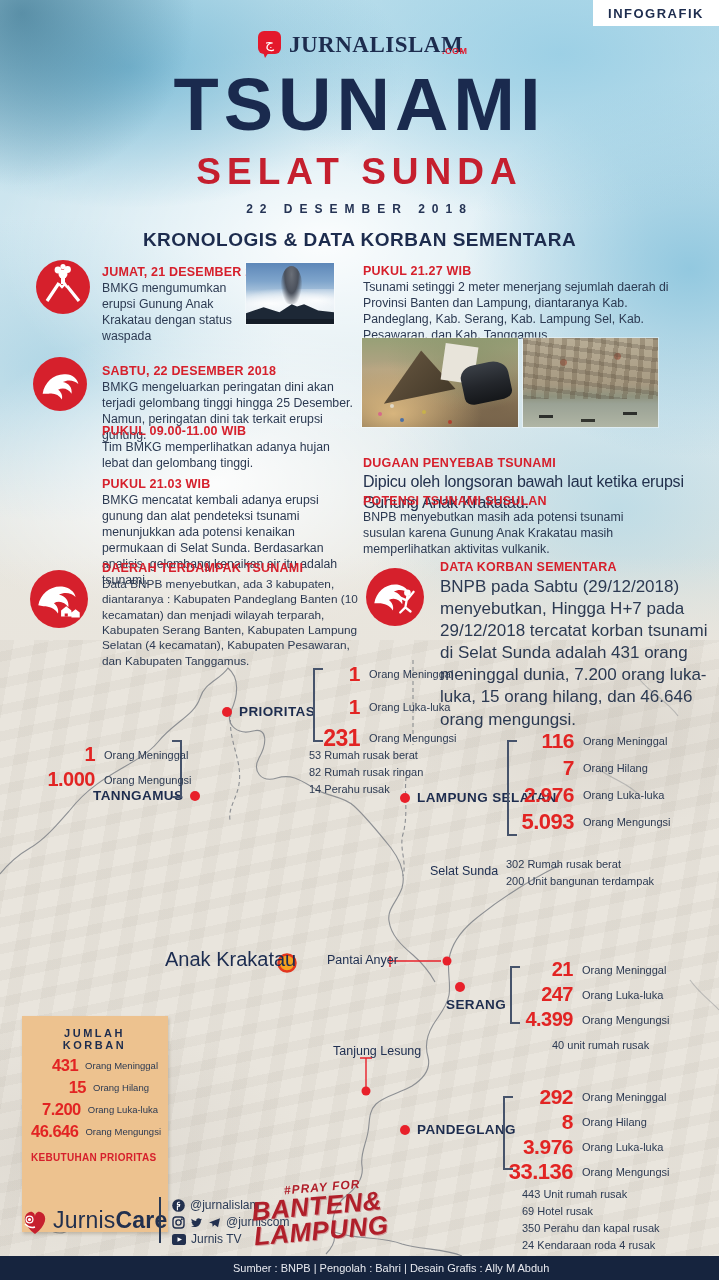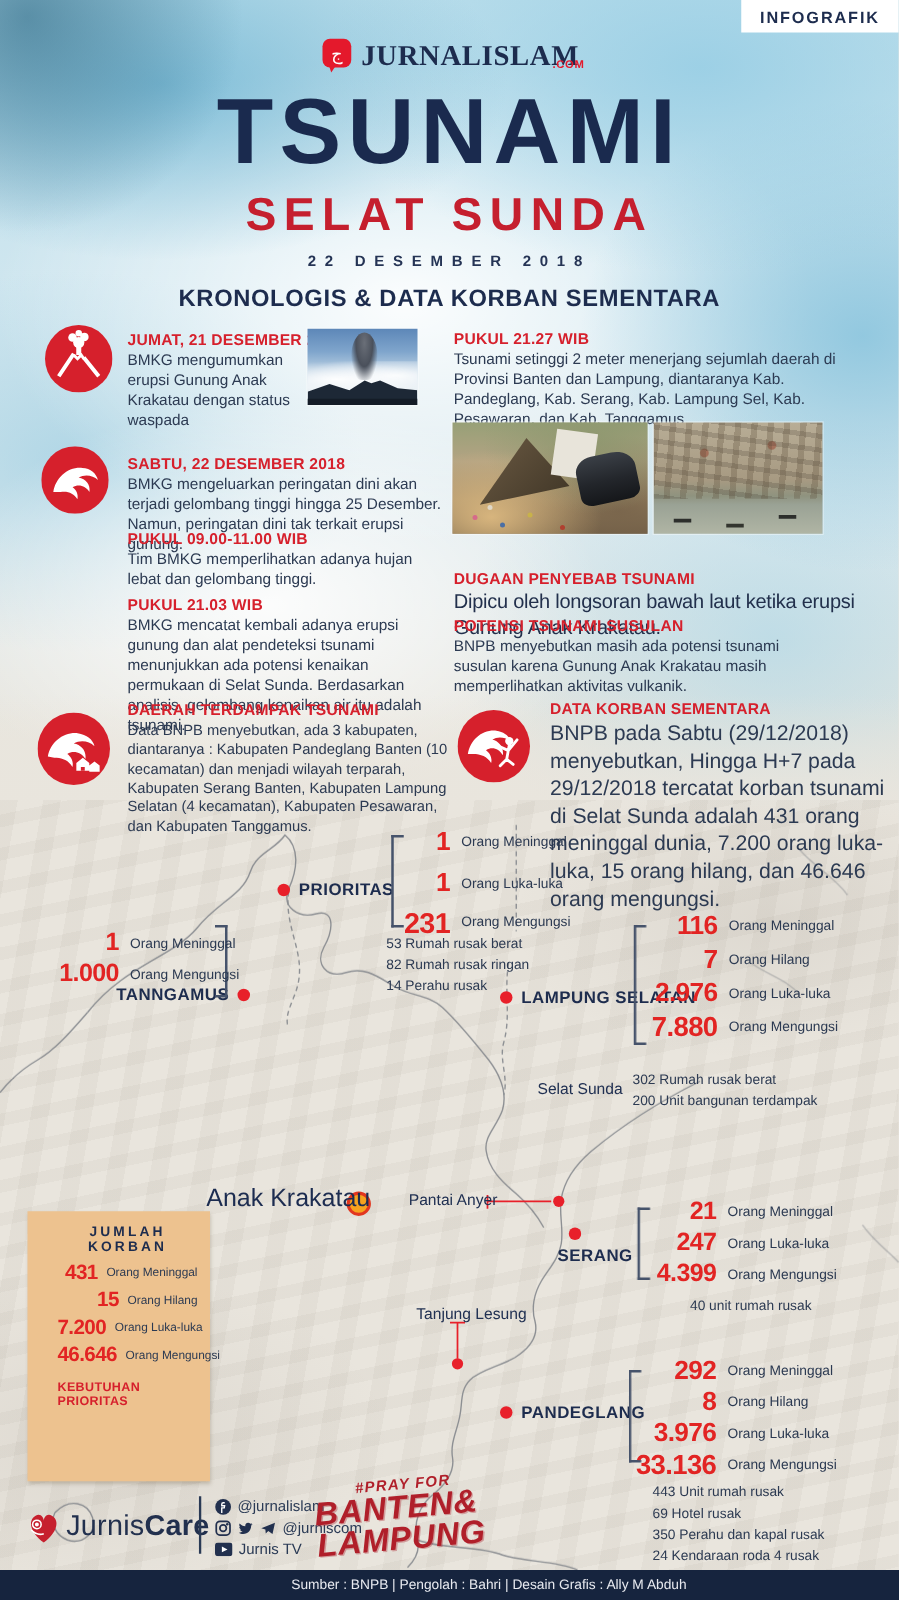--- a/index.html
+++ b/index.html
@@ -107,22 +107,22 @@
 
   .stats { position:absolute; }
   .srow { display:flex; align-items:center; }
   .sv { color:#e22423; font-weight:bold; font-size:21px; text-align:right; letter-spacing:-.5px; white-space:nowrap; }
   .sl { color:#2c3a52; font-size:11px; margin-left:9px; white-space:nowrap; }
   .dmg { position:absolute; color:#2c3a52; font-size:11px; line-height:1.55; white-space:nowrap; }
   .brk { position:absolute; width:10px; border:2px solid #46536b; border-right:none; }
   .brk.r { border:2px solid #46536b; border-left:none; }
 
   
-  .tbox { position:absolute; left:22px; top:969px; width:146px; height:216px;
-    background:#edc28f; padding:11px 10px 8px 24px; box-shadow:1px 2px 3px rgba(90,70,40,.25); }
+  .tbox { position:absolute; left:22px; top:1016px; width:146px; height:216px;
+    background:#edc28f; padding:11px 10px 8px 9px; box-shadow:1px 2px 3px rgba(90,70,40,.25); }
   .tbox-title { text-align:center; color:#1d2c4e; font-weight:bold; font-size:11px; letter-spacing:2.5px; }
   .trow { display:flex; align-items:center; height:20px; margin-top:2px; }
   .tv { width:55px; text-align:right; color:#e22423; font-weight:bold; font-size:16.5px; letter-spacing:-.5px; }
   .tl { color:#2c3a52; font-size:9.5px; margin-left:7px; white-space:nowrap; }
   .tbox-pri { margin-top:11px; color:#d6202c; font-weight:bold; font-size:10px; letter-spacing:.3px; }
   .plist { margin-top:6px; color:#2c3a52; font-size:9.5px; line-height:1.18; }
   .plist div { margin-bottom:1px; }
 
   
   .care-brand { position:absolute; left:53px; top:1207px; font-size:23px; color:#22304e; letter-spacing:.2px; }
@@ -326,21 +326,21 @@
   </div>
   <div class="srow" style="height:27px">
     <span class="sv" style="width:62px">7</span>
     <span class="sl">Orang Hilang</span>
   </div>
   <div class="srow" style="height:27px">
     <span class="sv" style="width:62px">2.976</span>
     <span class="sl">Orang Luka-luka</span>
   </div>
   <div class="srow" style="height:27px">
-    <span class="sv" style="width:62px;font-size:22px">7.880</span>
+    <span class="sv" style="width:62px;font-size:22px">5.093</span>
     <span class="sl">Orang Mengungsi</span>
   </div>
 </div>
 <div class="dmg" style="left:506px;top:856px">
   <div>302 Rumah rusak berat</div>
   <div>200 Unit bangunan terdampak</div>
 </div>
 
 <div class="stats" style="left:518px;top:957px">
   <div class="srow" style="height:25px">

